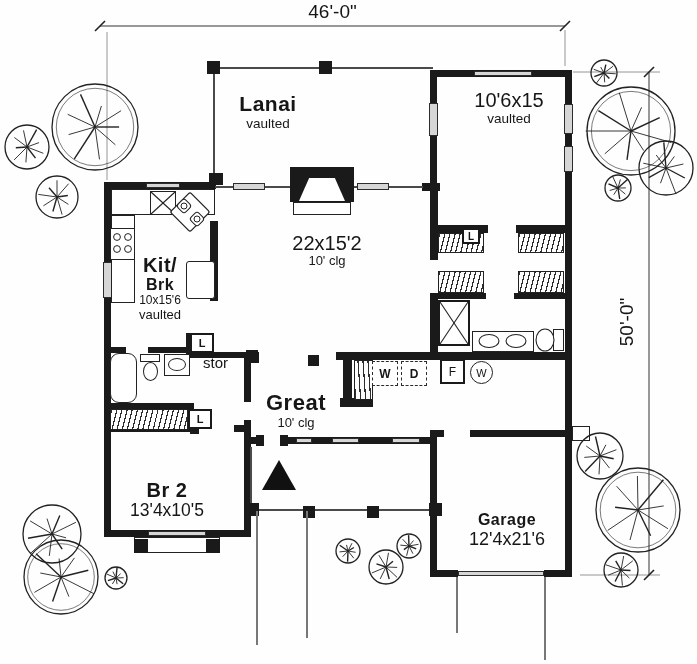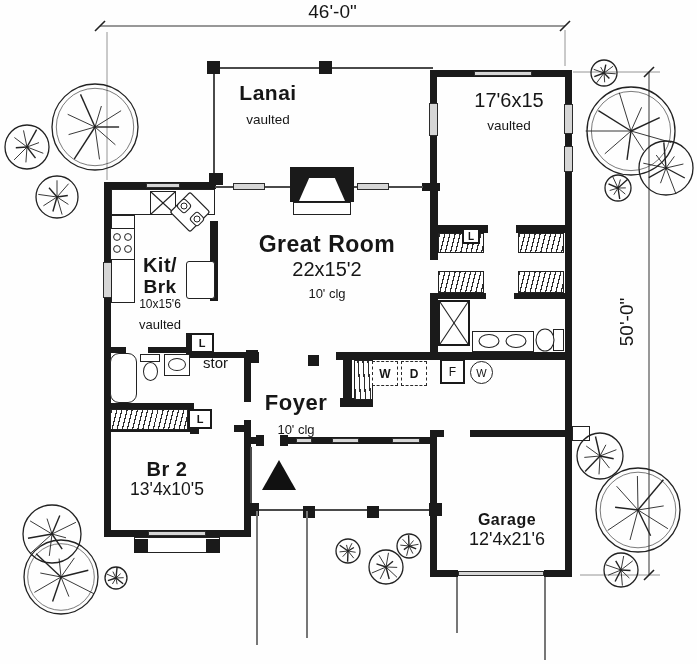--- a/index.html
+++ b/index.html
@@ -11,21 +11,21 @@
   .box{position:absolute;border:1.4px solid #222;box-sizing:border-box;background:#fff;}
   .box2{position:absolute;border:2px solid #1a1a1a;box-sizing:border-box;background:#fff;}
   .dashbox{position:absolute;border:1.6px dashed #2a2a2a;box-sizing:border-box;background:#fff;}
   .hatch{background:#fff repeating-linear-gradient(104deg,#2e2e2e 0 1.2px,transparent 1.2px 5px);}
   .vhatch{background:#fff repeating-linear-gradient(86deg,#2e2e2e 0 1.2px,transparent 1.2px 5px);}
   .round{border-radius:50%;}
   .cl{display:flex;align-items:center;justify-content:center;font-size:11px;font-weight:bold;}
   .lbl{position:absolute;text-align:center;line-height:1.12;white-space:nowrap;}
   .rname{font-weight:bold;font-size:21px;letter-spacing:.5px;}
   .rsize{font-size:18px;}
-  .rnote{font-size:13.5px;margin-top:7px;}
+  .rnote{font-size:13.5px;}
   .tri{position:absolute;width:0;height:0;border-left:17px solid transparent;
        border-right:17px solid transparent;border-bottom:30px solid #111;}
   svg{position:absolute;left:0;top:0;}
   .fp-open{position:absolute;background:#fff;
      clip-path:polygon(0 100%,22% 0,78% 0,100% 100%);}
 </style>
 </head>
 <body>
 
 <div id="plan">
@@ -413,49 +413,48 @@
           <line x1="386" y1="567" x2="393.0" y2="561.3" stroke-width="1.4"></line>
           <line x1="386" y1="567" x2="397.2" y2="567.4" stroke-width="0.9"></line>
           <line x1="386" y1="567" x2="397.0" y2="577.3" stroke-width="0.9"></line>
         </g>
       </g>
   </svg>
 
   <div class="lbl" style="left:240px;top:1px;width:185px;font-size:19px">46'-0"</div>
   <div class="lbl" style="left:578px;top:310px;width:100px;height:24px;font-size:19px;transform:rotate(-90deg)">50'-0"</div>
 
-  <div class="lbl" style="left:216px;top:81px;width:104px">
+  <div class="lbl" style="left:216px;top:92px;width:104px">
     <div class="rname">Lanai</div>
     <div class="rnote">vaulted</div>
   </div>
 
   <div class="lbl" style="left:448px;top:89px;width:122px">
-    <div class="rsize" style="font-size:20px">17'6x15</div>
+    <div class="rsize" style="font-size:20px">10'6x15</div>
     <div class="rnote">vaulted</div>
   </div>
 
   <div class="lbl" style="left:238px;top:232px;width:178px">
-    <div class="rname" style="font-size:23px">Great Room</div>
     <div class="rsize" style="font-size:20px">22x15'2</div>
     <div class="rnote" style="font-size:13px">10' clg</div>
   </div>
 
   <div class="lbl" style="left:116px;top:254px;width:88px">
     <div class="rname" style="font-size:20px">Kit/</div>
-    <div class="rname" style="font-size:19px">Brk</div>
+    <div class="rname" style="font-size:16px">Brk</div>
     <div class="rsize" style="font-size:12px">10x15'6</div>
     <div class="rnote" style="font-size:13px">vaulted</div>
   </div>
 
   <div class="lbl" style="left:252px;top:391px;width:88px">
-    <div class="rname" style="font-size:22px">Foyer</div>
+    <div class="rname" style="font-size:22px">Great</div>
     <div class="rnote" style="font-size:13px">10' clg</div>
   </div>
 
-  <div class="lbl" style="left:112px;top:458px;width:110px">
+  <div class="lbl" style="left:112px;top:479px;width:110px">
     <div class="rname" style="font-size:20px">Br 2</div>
     <div class="rsize" style="font-size:17.5px">13'4x10'5</div>
   </div>
 
   <div class="lbl" style="left:448px;top:511px;width:118px">
     <div class="rname" style="font-size:16px">Garage</div>
     <div class="rsize">12'4x21'6</div>
   </div>
 
   <div class="lbl" style="left:203px;top:355px;width:44px;font-size:15px;text-align:left">stor</div>

